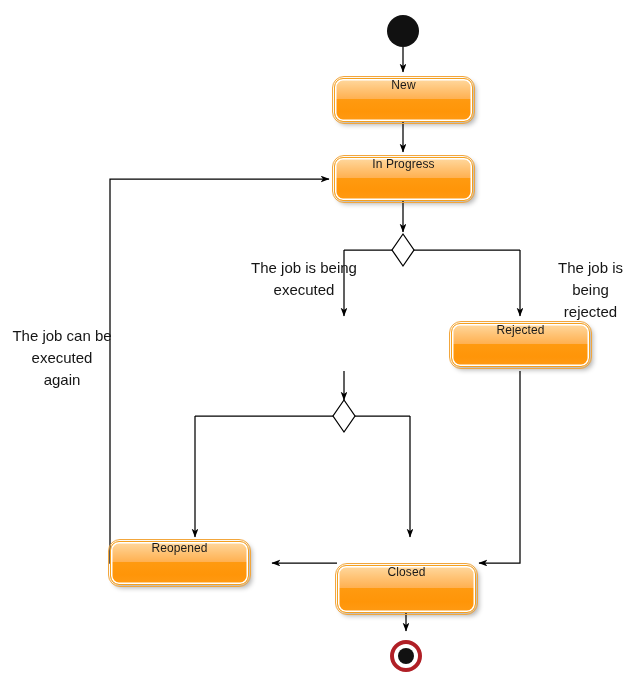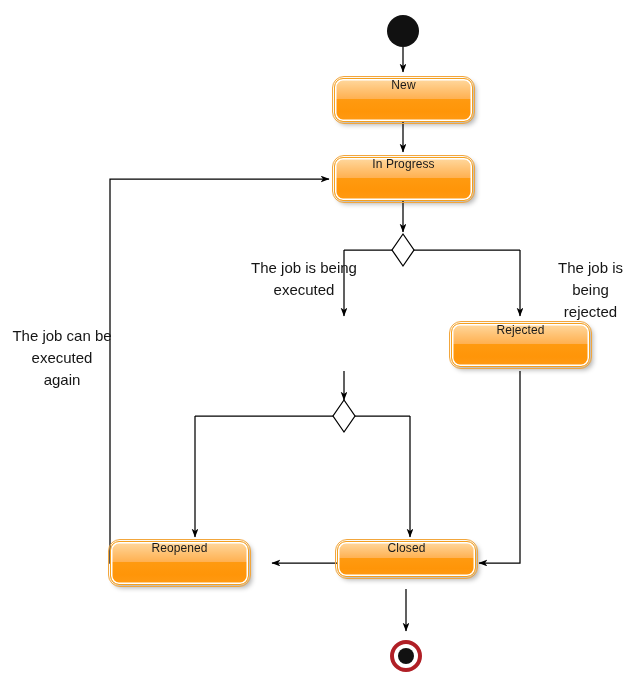--- a/index.html
+++ b/index.html
@@ -171,21 +171,21 @@
 
 
   <div class="state" style="left:451px; top:323px; width:139px; height:44px;">
     <span class="state-label">Rejected</span>
   </div>
 
   <div class="state" style="left:110px; top:541px; width:139px; height:44px;">
     <span class="state-label">Reopened</span>
   </div>
 
-  <div class="state" style="left:337px; top:541px; width:139px; height:36px;">
+  <div class="state" style="left:337px; top:565px; width:139px; height:48px;">
     <span class="state-label">Closed</span>
   </div>
 
   <div class="end-node" style="left:390px; top:640px;">
     <div class="end-core"></div>
   </div>
 
   <div class="edge-label" style="left:228px; top:257px; width:152px;">The job is being
 executed</div>
 

